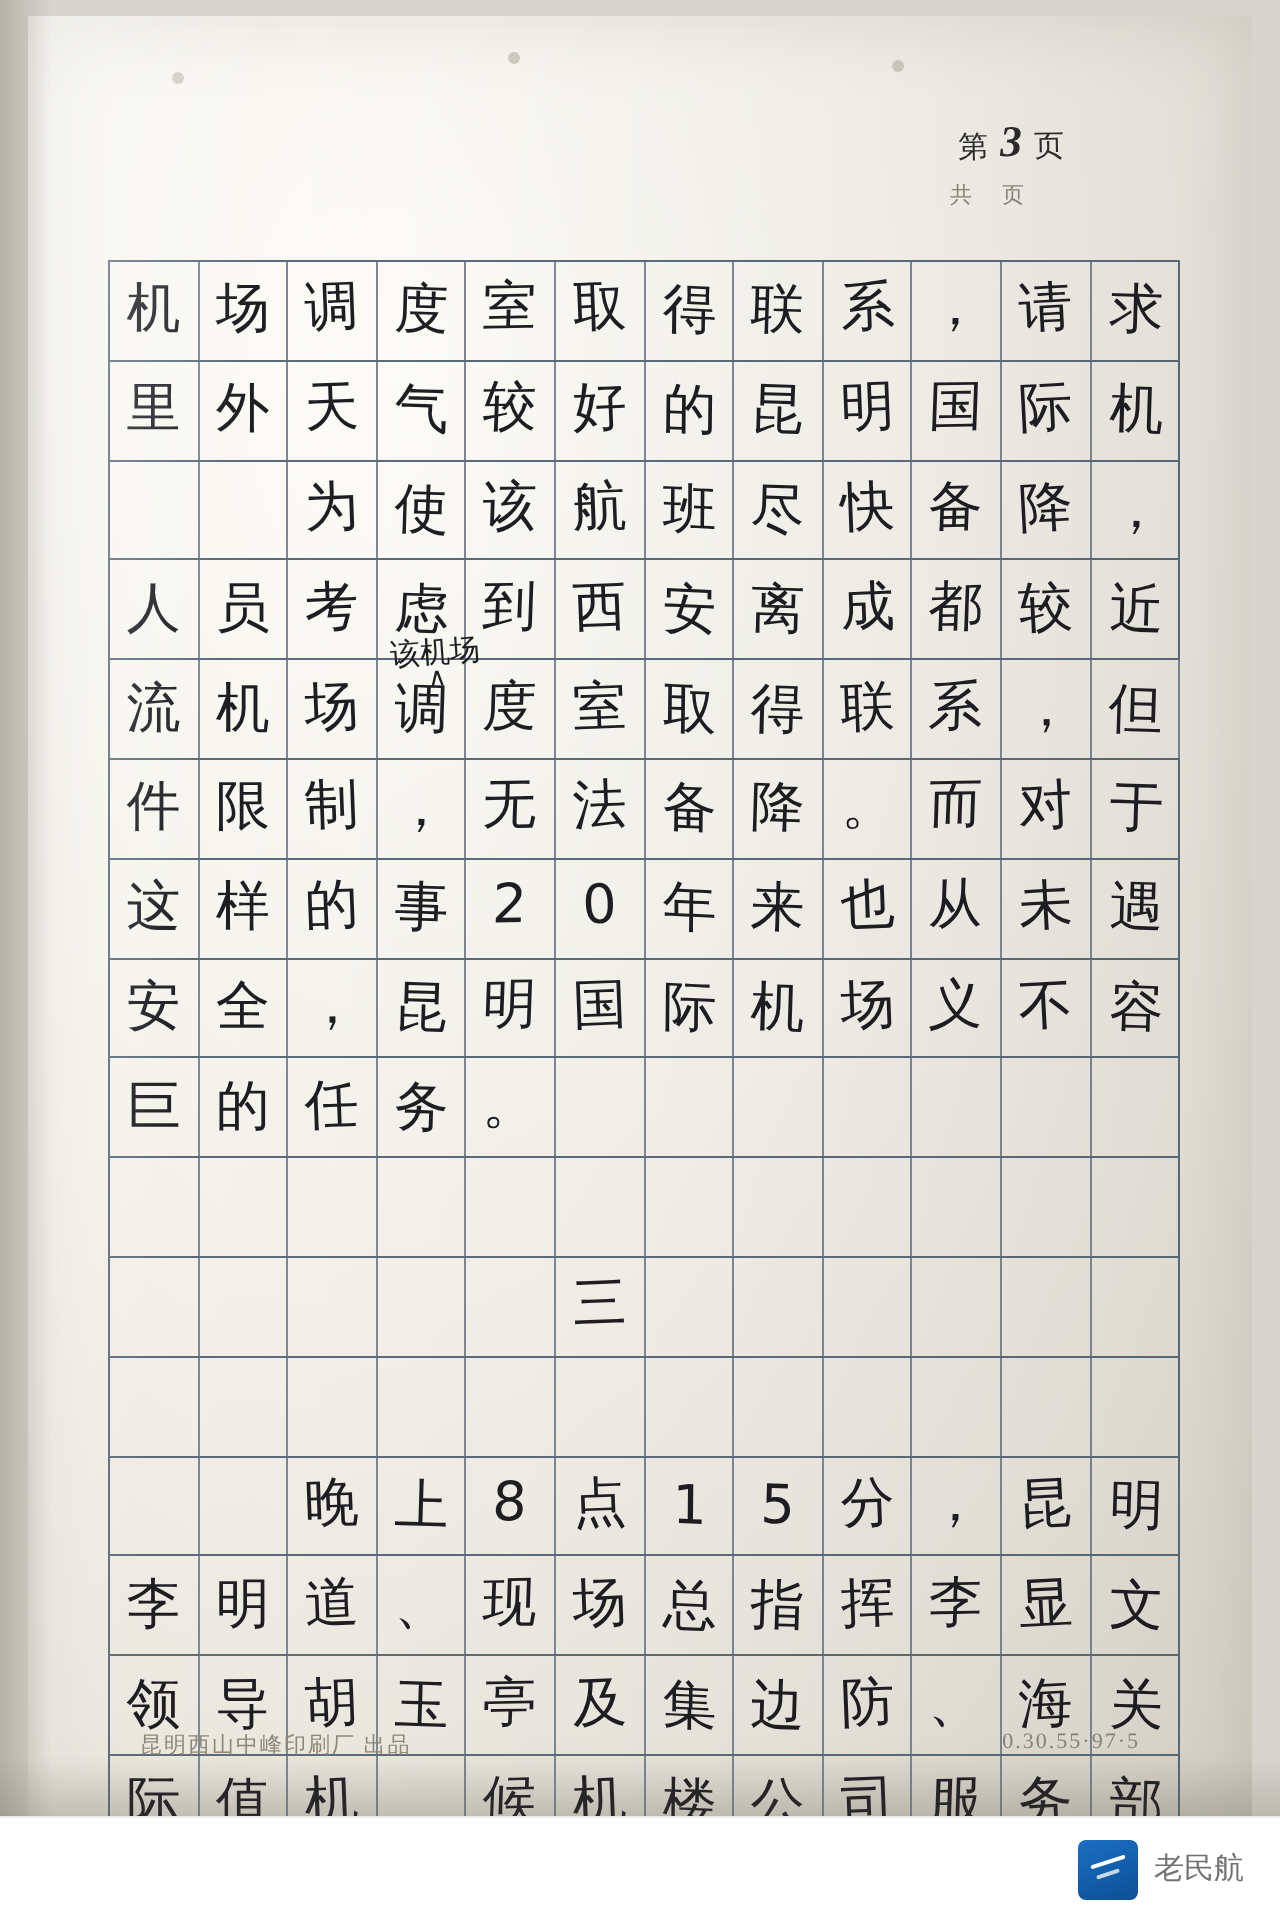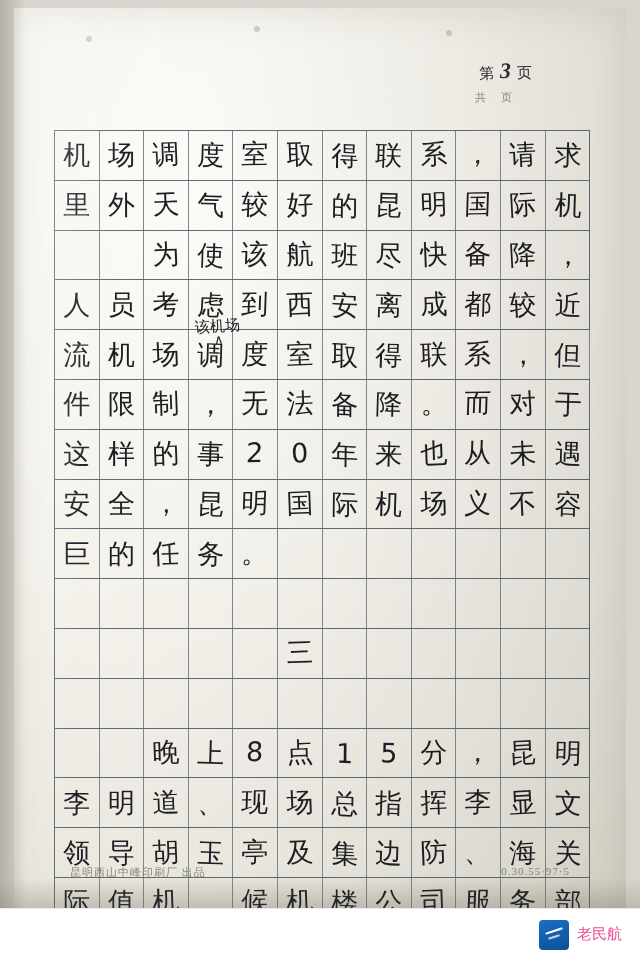--- a/index.html
+++ b/index.html
@@ -184,21 +184,21 @@
     position: absolute;
     left: 9px; top: 16px;
     width: 12px; height: 2px;
     background: rgba(255,255,255,.75);
     transform: rotate(-18deg);
     border-radius: 2px;
   }
   .banner .name {
     font-family: "DejaVu Sans", sans-serif;
     font-size: 15px;
-    color: #ec4899;
+    color: #737373;
   }
   .scan-shadow-left {
     position: absolute;
     left: 0; top: 0;
     width: 26px; height: 908px;
     background: linear-gradient(to right, rgba(90,85,70,.28), rgba(90,85,70,0));
     pointer-events: none;
   }
   .scan-shadow-bottom {
     position: absolute;

